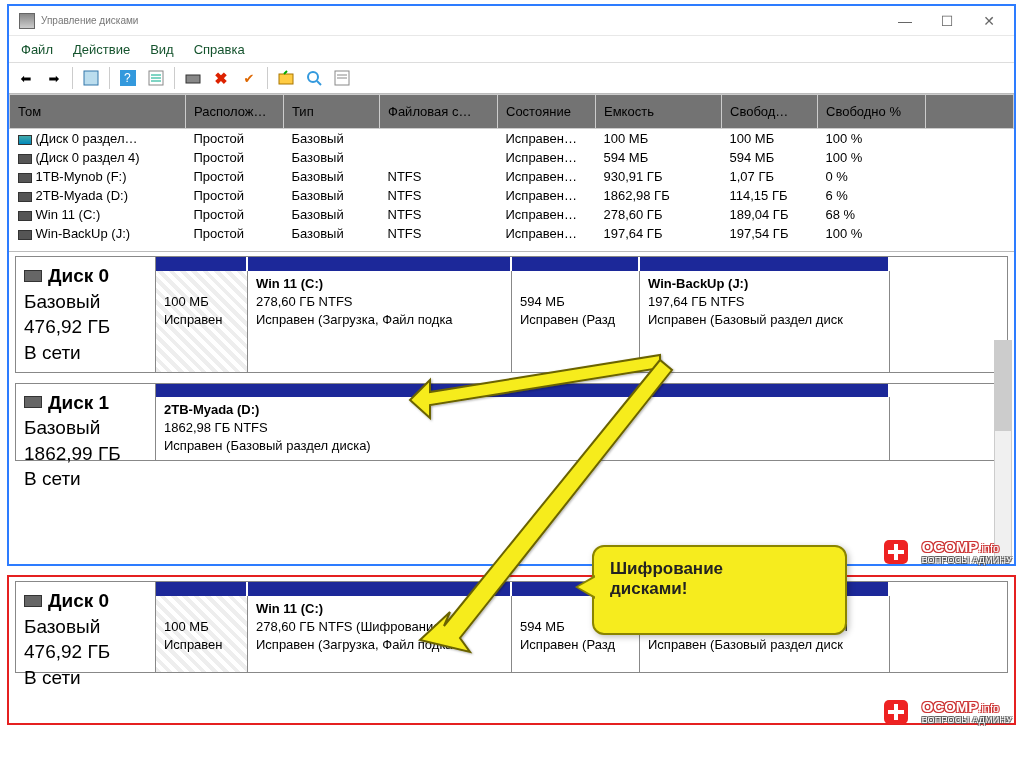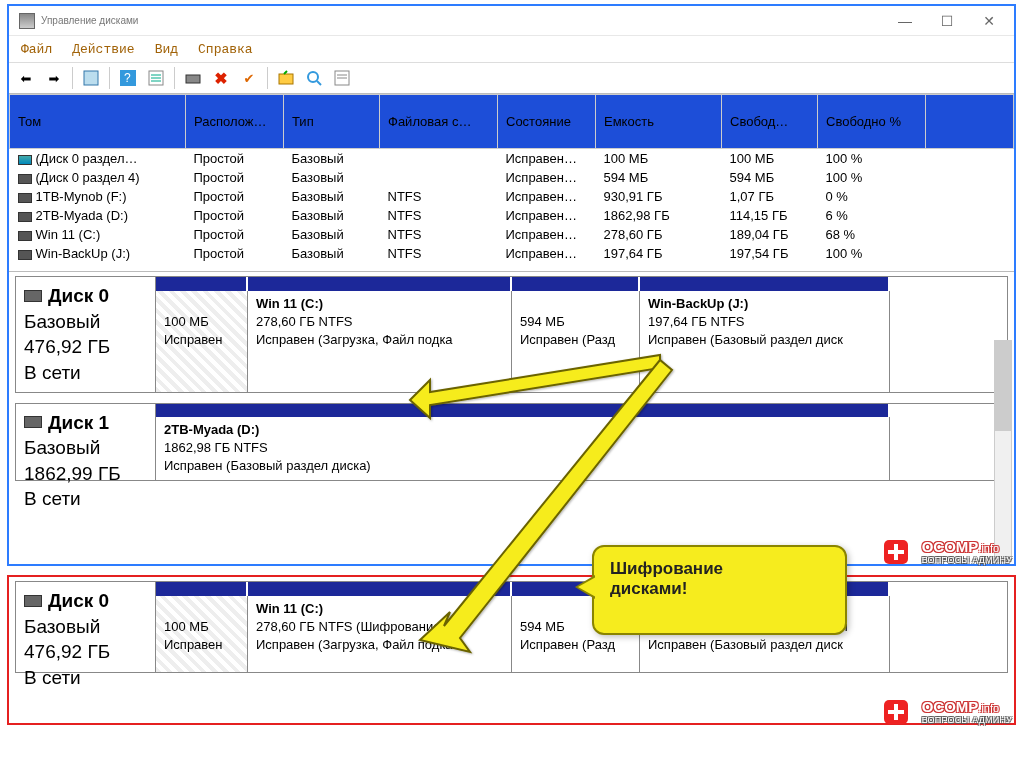--- a/index.html
+++ b/index.html
@@ -7,28 +7,28 @@
 
   
   .top-wrap { border: 2px solid #2d7cff; position: absolute; top: 4px; left: 7px; width: 1009px; height: 562px; background: #fff; }
   .titlebar { height: 30px; display: flex; align-items: center; padding: 0 4px; border-bottom: 1px solid #e8e8e8; }
   .titlebar .icon { width: 16px; height: 16px; margin: 0 6px; background: linear-gradient(#888,#ccc); border: 1px solid #666; }
   .titlebar .title { flex: 1; color: #777; font-size: 10px; }
   .winbtns { display: flex; gap: 0; }
   .winbtns .wb { width: 42px; height: 26px; display:flex; align-items:center; justify-content:center; color:#666; font-size:14px; }
 
   .menubar { height: 26px; display: flex; align-items: center; gap: 20px; padding: 0 12px; font-size: 13px; }
-  .menubar span { color:#a16207;font-family:Liberation Mono, monospace; }
+  .menubar span { color:#14532d; }
 
   .toolbar { height: 32px; display:flex; align-items:center; gap:2px; padding: 0 4px; border-top:1px solid #ddd; border-bottom:1px solid #bbb; }
   .toolbar .tbtn { width:26px; height:26px; display:flex; align-items:center; justify-content:center; border:1px solid transparent; }
   .toolbar .sep { width:1px; height:22px; background:#ccc; margin:0 3px; }
 
   .vol-table { width:100%; border-collapse: collapse; }
-  .vol-table th { text-align:left; font-weight:400; padding:19px 8px; background:#1d4ed8; border:1px solid #ccc; font-size:13px; white-space:nowrap; overflow:hidden; }
+  .vol-table th { text-align:left; font-weight:400; padding:9px 8px; background:#737373; border:1px solid #ccc; font-size:13px; white-space:nowrap; overflow:hidden; }
   .vol-table td { padding:2px 8px; font-size:13px; white-space:nowrap; overflow:hidden; }
   .vol-table .diskicon { width:14px; height:10px; display:inline-block; background:#555; border:1px solid #333; vertical-align:middle; margin-right:4px; position:relative; }
   .vol-table .diskicon.blue { background: linear-gradient(#4aa,#08b); }
 
   .graphical { border-top:1px solid #bbb; margin-top:8px; padding:4px 6px 0 6px; display:flex; flex-direction:column; gap:10px; }
   .diskrow { display:flex; align-items:stretch; border:1px solid #888; }
   .disklabel { width:140px; padding:6px 8px; border-right:1px solid #888; }
   .disklabel .head { display:flex; align-items:center; gap:6px; font-weight:700; }
   .disklabel .diskicon2 { width:18px; height:12px; background:#666; border:1px solid #333; display:inline-block; }
   .disklabel div { font-size:19px; line-height:1.35; }

